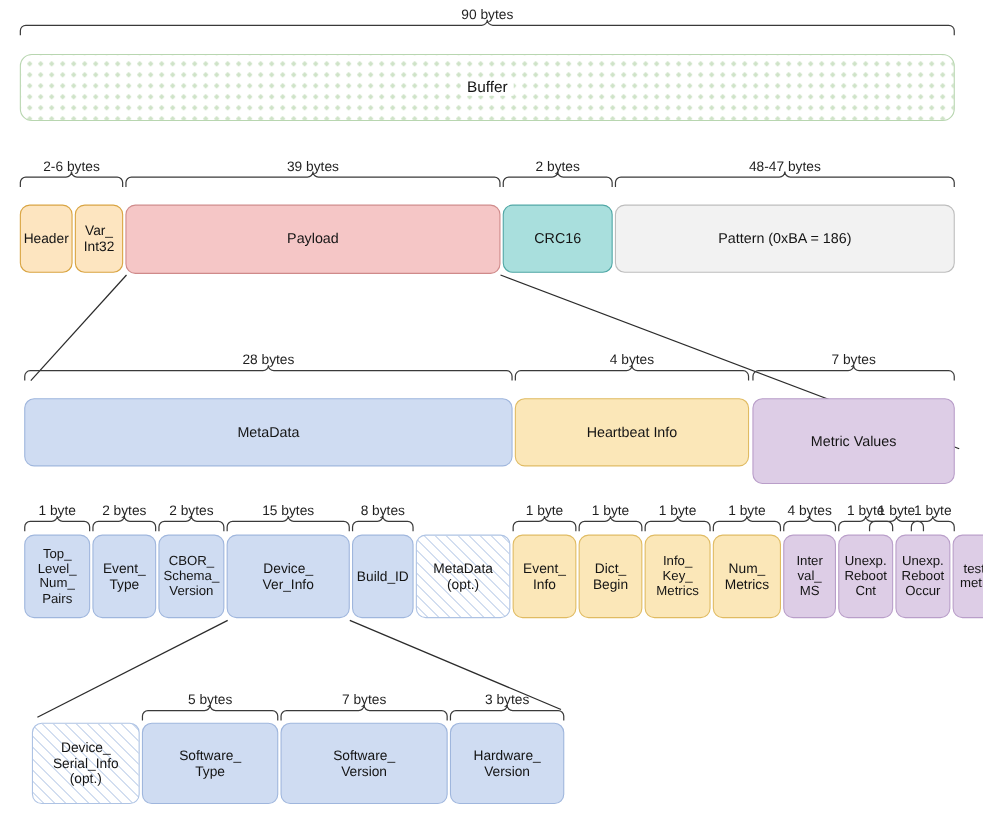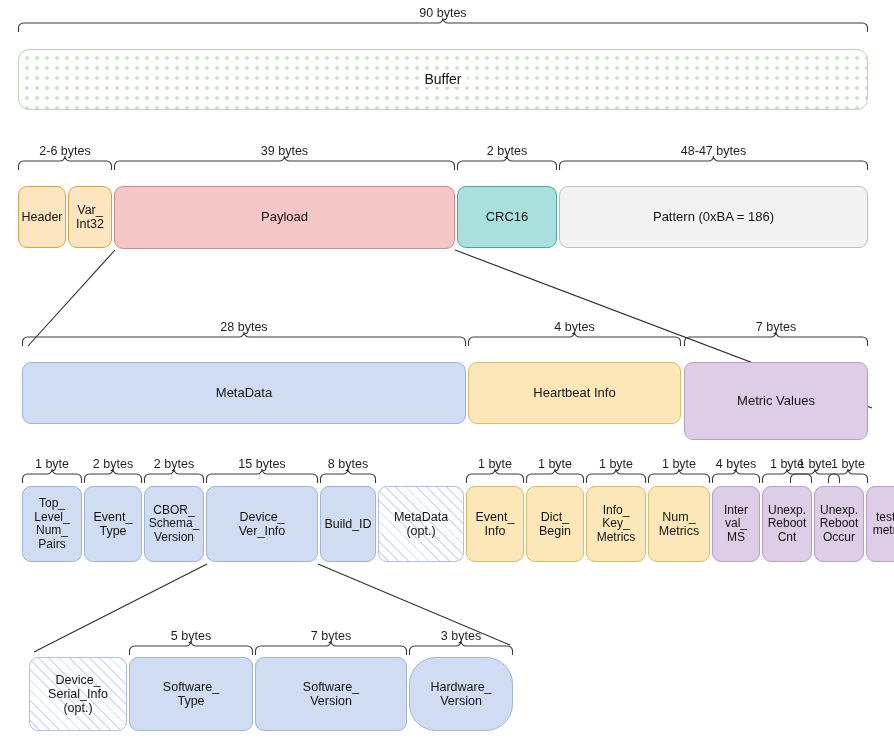--- a/index.html
+++ b/index.html
@@ -154,16 +154,16 @@
 Occur</div>
       <div class="blk c-purple xs" style="left: 866px; top: 486px; width: 46px; height: 76px;">test_
 metric</div>
       <div class="blk c-hatch sm" style="left: 29px; top: 657px; width: 98px; height: 74px;">Device_
 Serial_Info
 (opt.)</div>
       <div class="blk c-blue sm" style="left: 129px; top: 657px; width: 124px; height: 74px;">Software_
 Type</div>
       <div class="blk c-blue sm" style="left: 255px; top: 657px; width: 152px; height: 74px;">Software_
 Version</div>
-      <div class="blk c-blue sm" style="left: 409px; top: 657px; width: 104px; height: 74px; border-radius: 27px;">Hardware_
+      <div class="blk c-blue sm" style="left: 409px; top: 657px; width: 104px; height: 74px;">Hardware_
 Version</div>
     </div>
 </div>
 
 </body></html>

